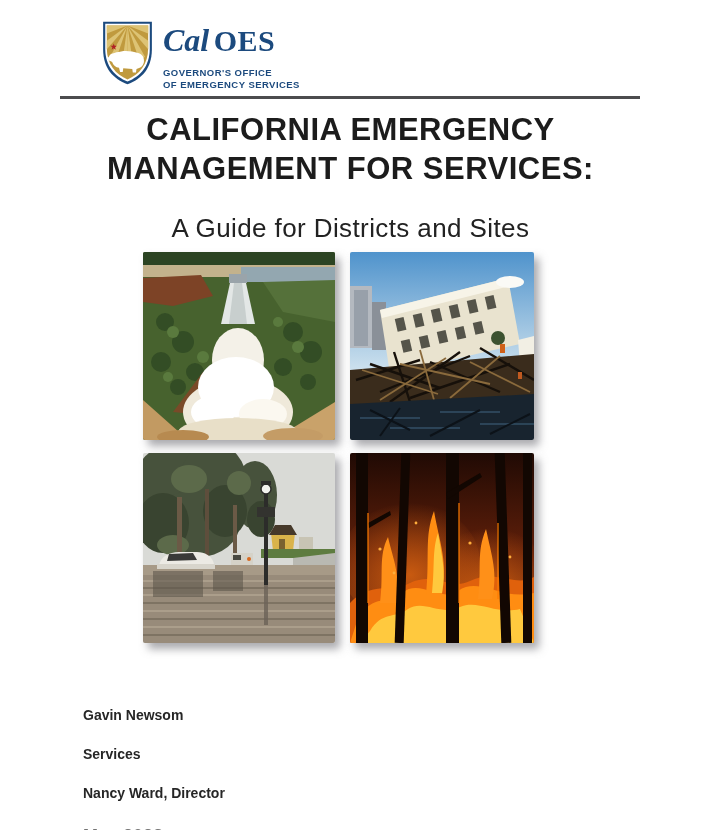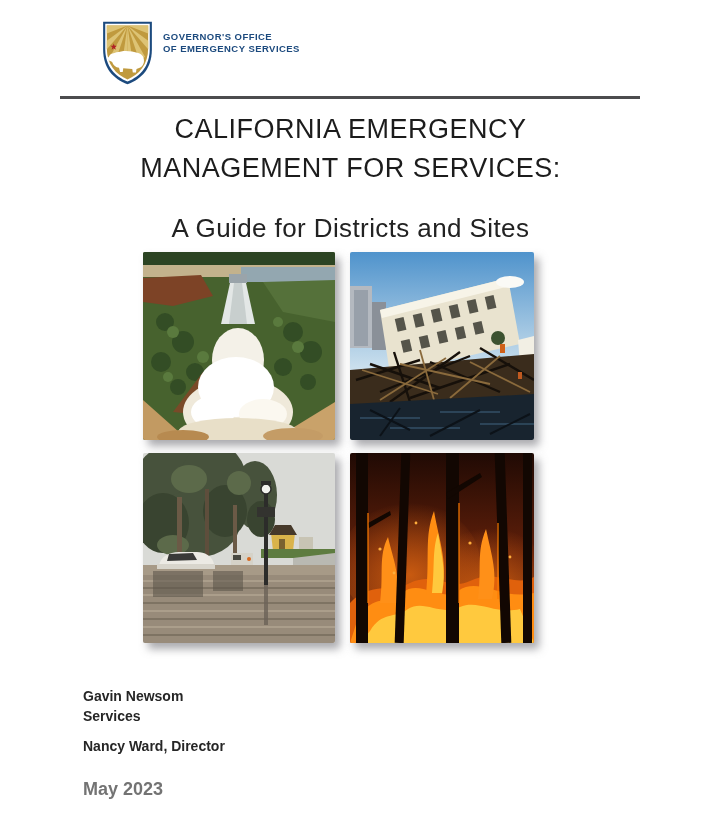--- a/index.html
+++ b/index.html
@@ -12,33 +12,33 @@
   .logo{position:absolute;left:101px;top:19px;display:flex;align-items:flex-start;}
   .shield{width:53px;height:68px;display:block;}
   .logo-text{margin-left:9px;padding-top:6px;}
   .brand{color:#1c4a7e;line-height:30px;white-space:nowrap;}
   .brand .cal{font-family:"Liberation Serif",serif;font-style:italic;font-weight:700;font-size:32px;}
   .brand .oes{font-family:"Liberation Serif",serif;font-weight:700;font-size:30px;letter-spacing:.5px;}
   .tagline{color:#1c4a7e;font-size:9.5px;font-weight:700;letter-spacing:.45px;line-height:12px;margin-top:6px;}
   .rule{position:absolute;left:60px;top:96px;width:580px;height:3px;background:#4c4c4e;border:0;margin:0;}
   
   .title-block{position:absolute;left:0;top:110px;width:701px;text-align:center;}
-  .title-line{font-size:27px;font-weight:400;letter-spacing:.5px;line-height:39px;color:#1c1c1c;}
+  .title-line{font-size:31px;font-weight:700;letter-spacing:.5px;line-height:39px;color:#1c1c1c;}
   .subtitle{font-size:26px;font-weight:400;letter-spacing:.4px;line-height:34px;margin-top:23px;color:#222;}
   
   .photo-grid{
     position:absolute;left:143px;top:252px;
     display:grid;grid-template-columns:192px 184px;grid-template-rows:188px 190px;
     column-gap:15px;row-gap:13px;
   }
   .photo{margin:0;box-shadow:5px 6px 8px rgba(100,100,108,.55);background:#eee;border-radius:2px;overflow:hidden;}
   .photo svg{display:block;width:100%;height:100%;}
   
   .credits{position:absolute;left:83px;top:686px;}
-  .credit-line{font-size:14px;font-weight:700;line-height:20px;color:#262626;}
+  .credit-line{font-size:14px;font-weight:700;line-height:20px;color:#262626;margin-top:19px;}
   .credit-group{margin-bottom:10px;}
   .pub-date{font-size:18px;font-weight:700;margin-top:23px;color:#737373;}
 </style>
 </head>
 <body>
 
 <div class="header">
   <div class="logo">
     <svg class="shield" viewBox="0 0 100 126" aria-hidden="true">
       <path d="M4,4 H96 V56 C96,92 77,112 50,122 C23,112 4,92 4,56 Z" fill="#1c4a7e"></path>
@@ -53,20 +53,21 @@
         <polygon points="50,11 89,40 89,56"></polygon>
         <polygon points="50,11 83,70 73,79"></polygon>
         <polygon points="50,11 61,88 50,91"></polygon>
       </g>
       <polygon fill="#b02025" points="24,45 25.6,49.4 30.2,49.4 26.6,52.3 27.9,56.8 24,54.1 20.1,56.8 21.4,52.3 17.8,49.4 22.4,49.4"></polygon>
       <path fill="#ffffff" d="M22,64 C19,64 16,67 15,70 C13,71 12,74 14,76 C16,78 19,78 21,80
            C23,86 28,90 34,91 L36,99 L41,99 L42,92 L59,93 L60,100 L66,100 L67,93
            C74,92 80,87 81,80 C82,72 78,65 70,63 C60,60 48,58 38,60 C32,61 26,62 22,64 Z"></path>
     </svg>
     <div class="logo-text">
+      <div class="brand"><span class="cal">Cal</span> <span class="oes">OES</span></div>
       <div class="tagline">
         <div>GOVERNOR'S OFFICE</div>
         <div>OF EMERGENCY SERVICES</div>
       </div>
     </div>
   </div>
   <hr class="rule">
 </div>
 
 <div class="title-block">

